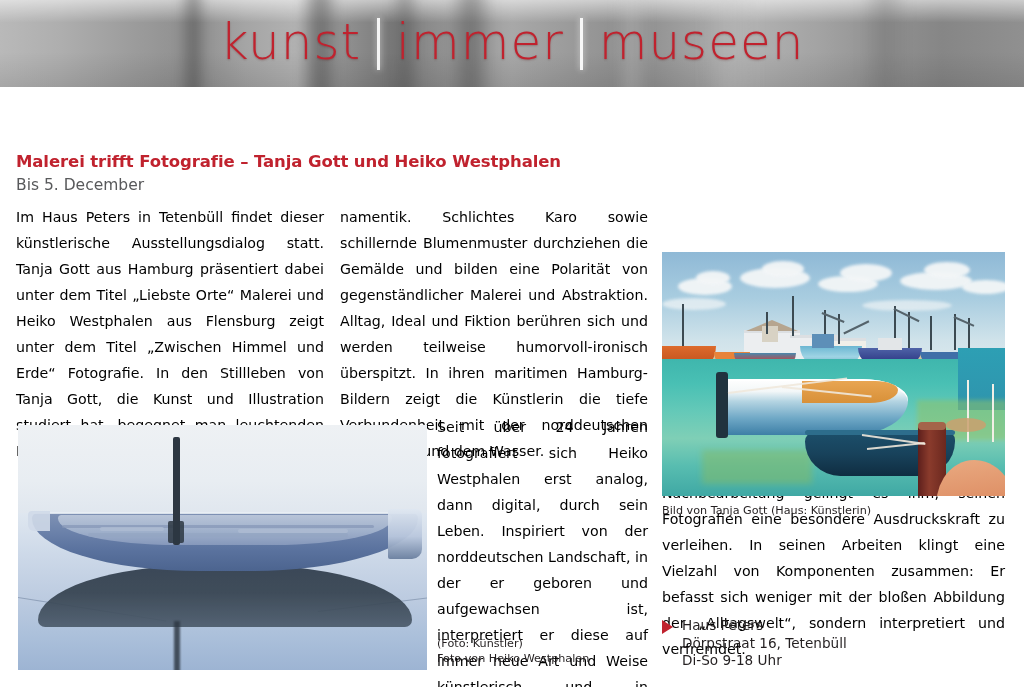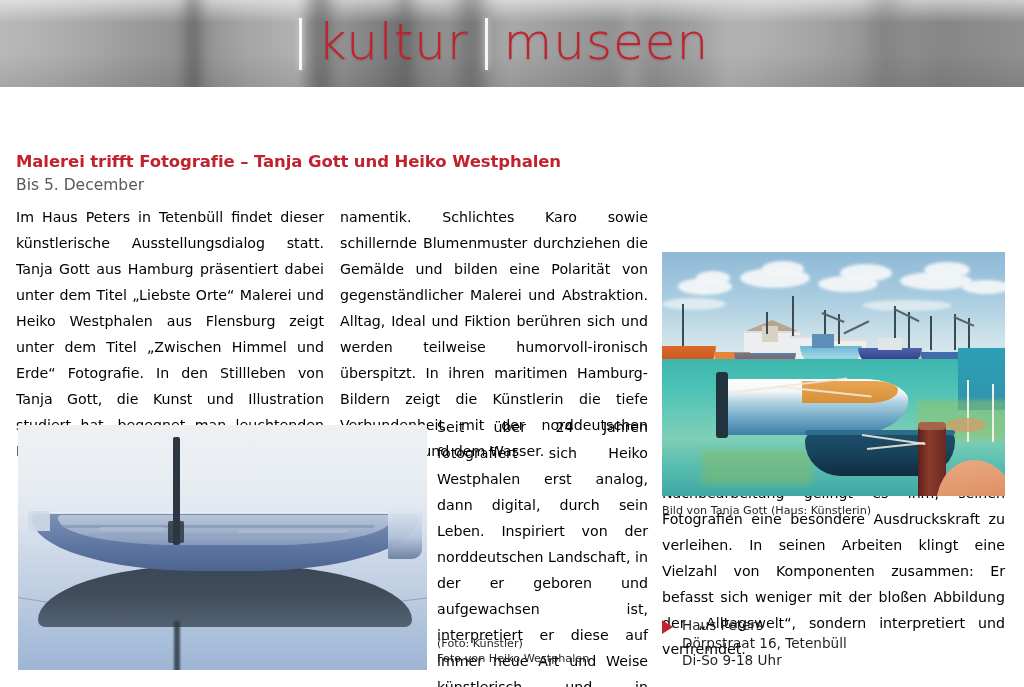--- a/index.html
+++ b/index.html
@@ -299,22 +299,23 @@
   <div id="banner">
     <div class="banner-streak" style="left:180px;width:26px;background:linear-gradient(to right,rgba(60,60,60,0),rgba(45,45,45,0.75),rgba(60,60,60,0));"></div>
     <div class="banner-streak" style="left:300px;width:40px;background:linear-gradient(to right,rgba(70,70,70,0),rgba(40,40,40,0.8),rgba(70,70,70,0));"></div>
     <div class="banner-streak" style="left:390px;width:30px;background:linear-gradient(to right,rgba(80,80,80,0),rgba(55,55,55,0.6),rgba(80,80,80,0));"></div>
     <div class="banner-streak" style="left:448px;width:46px;background:linear-gradient(to right,rgba(90,90,90,0),rgba(50,50,50,0.7),rgba(90,90,90,0));"></div>
     <div class="banner-streak" style="left:615px;width:34px;background:linear-gradient(to right,rgba(200,200,200,0),rgba(215,215,215,0.55),rgba(200,200,200,0));"></div>
     <div class="banner-streak" style="left:700px;width:60px;background:linear-gradient(to right,rgba(190,190,190,0),rgba(205,205,205,0.45),rgba(190,190,190,0));"></div>
     <div class="banner-streak" style="left:860px;width:50px;background:linear-gradient(to right,rgba(120,120,120,0),rgba(95,95,95,0.5),rgba(120,120,120,0));"></div>
 
     <div id="banner-text">
+      <span class="banner-word">kunst</span>
       <span class="banner-sep"></span>
-      <span class="banner-word">kultur</span>
+      <span class="banner-word">immer</span>
       <span class="banner-sep"></span>
       <span class="banner-word">museen</span>
     </div>
   </div>
 
   <div id="content">
 
     <div id="headline">Malerei trifft Fotografie – Tanja Gott und Heiko Westphalen</div>
     <div id="subhead">Bis 5. December</div>
 

